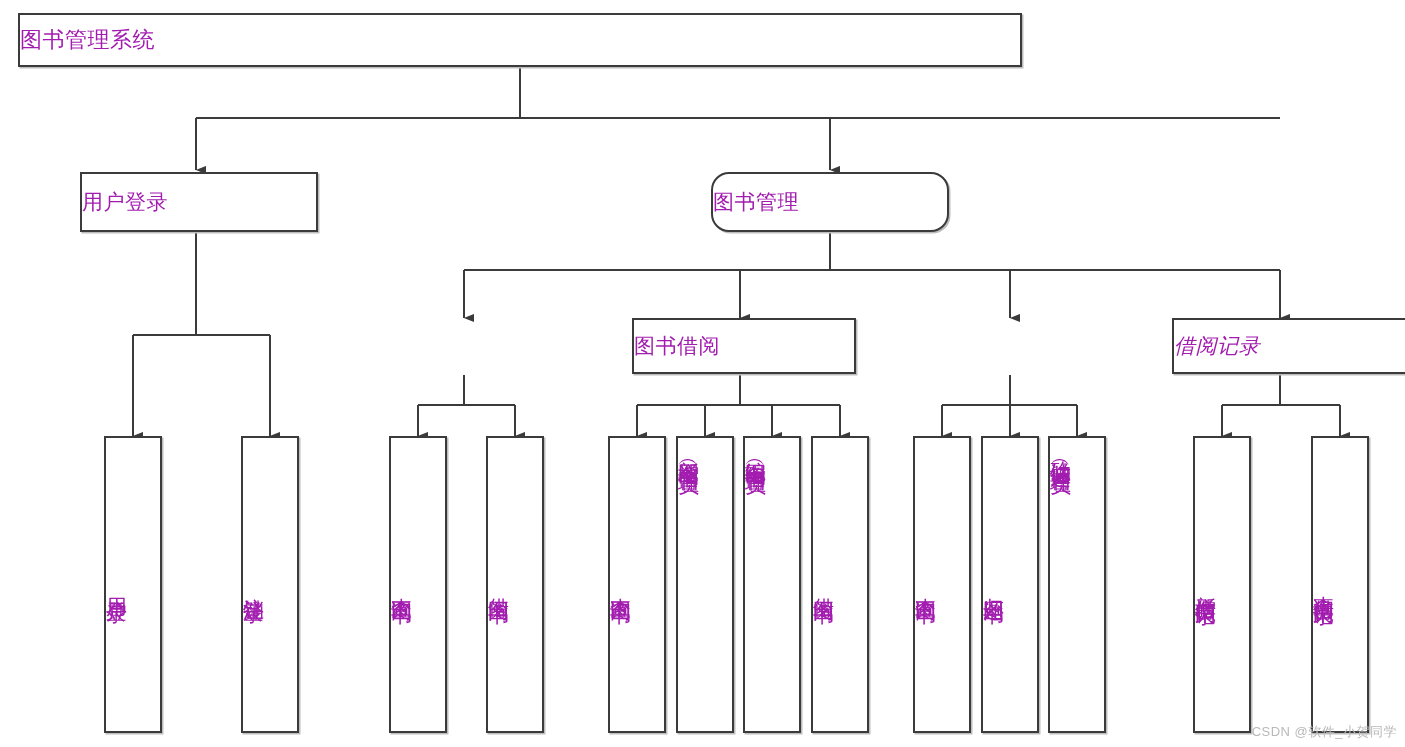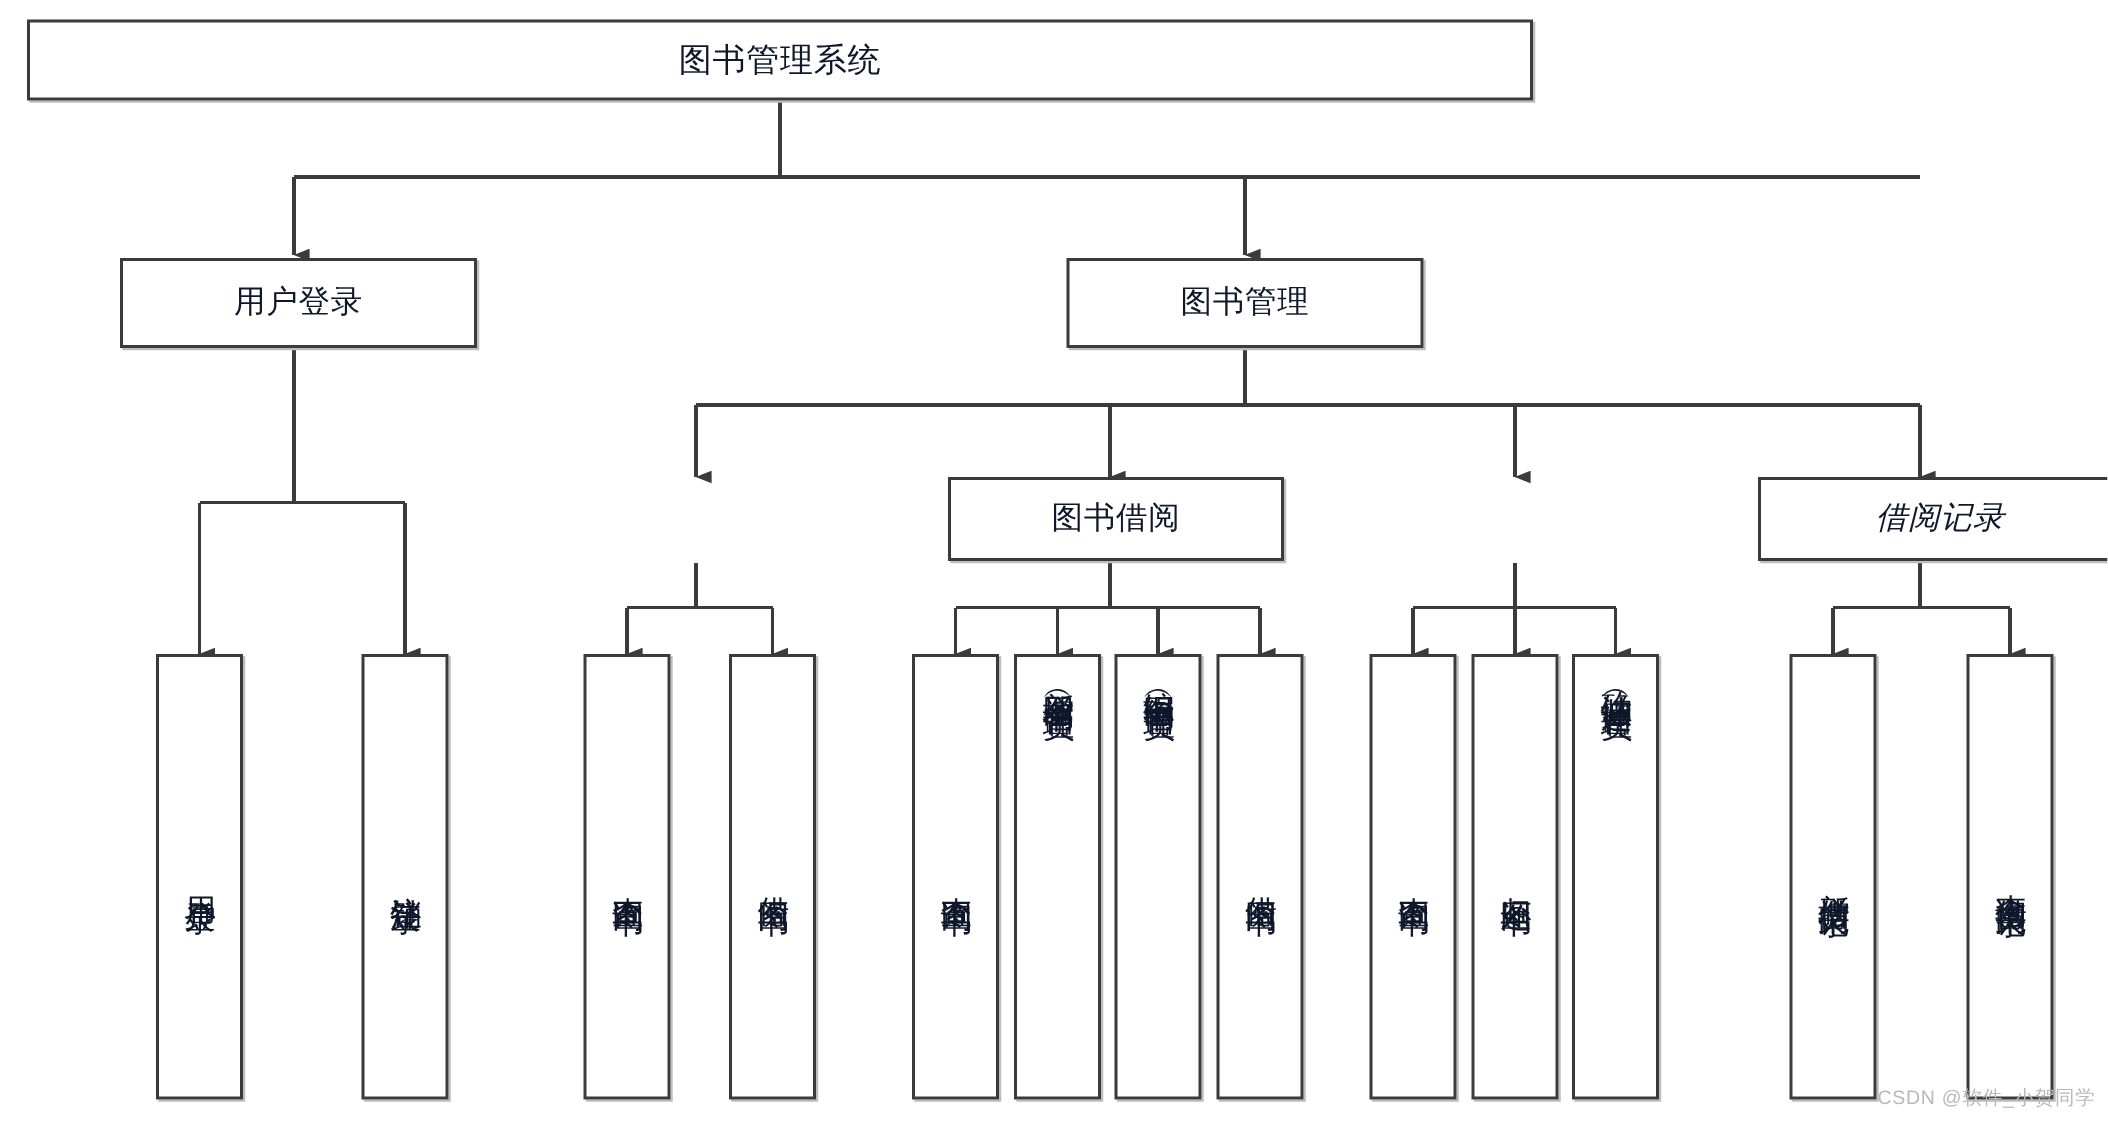--- a/index.html
+++ b/index.html
@@ -26,22 +26,22 @@
     pointer-events: none;
   }
   .node {
     position: absolute;
     box-sizing: border-box;
     background: #ffffff;
     border: 2px solid #3b3b3b;
     box-shadow: 1.5px 1.5px 0 0 #bdbdbd;
     display: flex;
     align-items: center;
-    justify-content: center;
-    color: #0f172a;
+    justify-content: flex-start;
+    color: #a21caf;
   }
   .node .label {
     display: block;
     text-align: center;
     line-height: 1.16;
     letter-spacing: 0.5px;
   }
   
   .node.h .label {
     font-size: 21px;
@@ -133,21 +133,21 @@
     </g>
   </svg>
 
   <div class="node h root" style="left:18px; top:13px; width:1004px; height:54px;">
     <span class="label">图书管理系统</span>
   </div>
 
   <div class="node h" style="left:80px; top:172px; width:238px; height:60px;">
     <span class="label">用户登录</span>
   </div>
-  <div class="node h" style="left:711px; top:172px; width:238px; height:60px;">
+  <div class="node h" style="left:711px; top:172px; width:238px; height:60px;border-radius:18px;">
     <span class="label">图书管理</span>
   </div>
 
   <div class="node h" style="left:632px; top:318px; width:224px; height:56px;">
     <span class="label">图书借阅</span>
   </div>
   <div class="node h" style="left:1172px; top:318px; width:243px; height:56px;font-style:italic;">
     <span class="label">借阅记录</span>
   </div>
 

